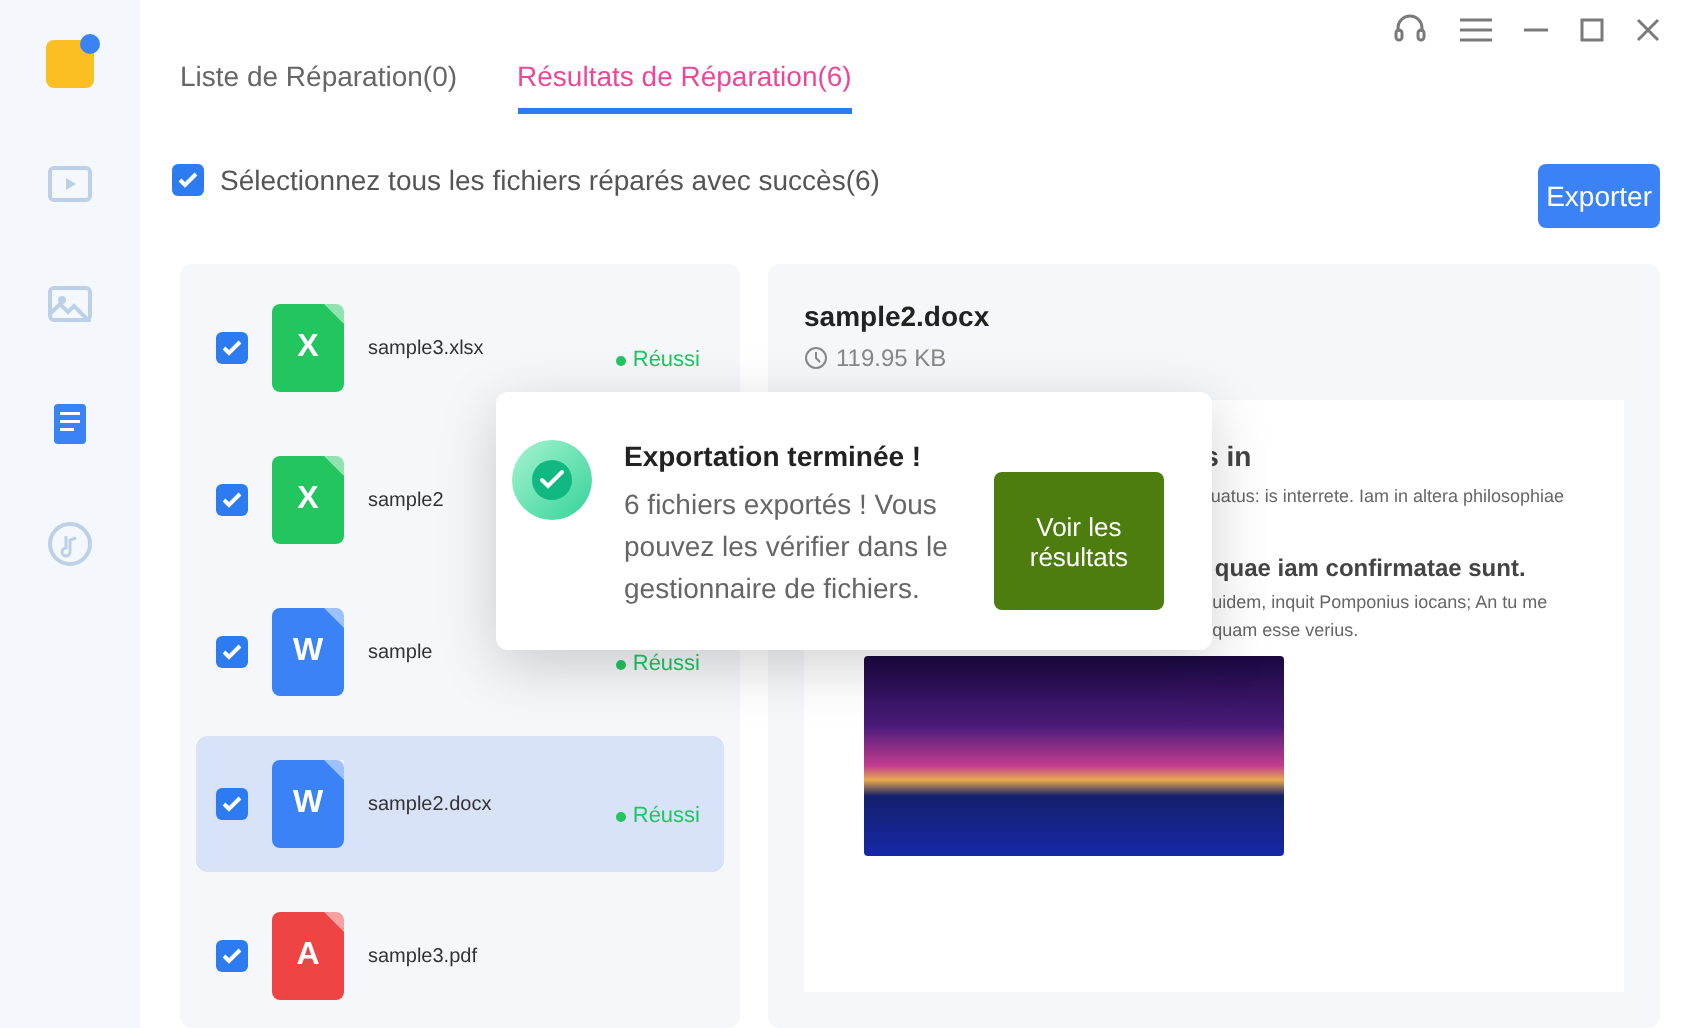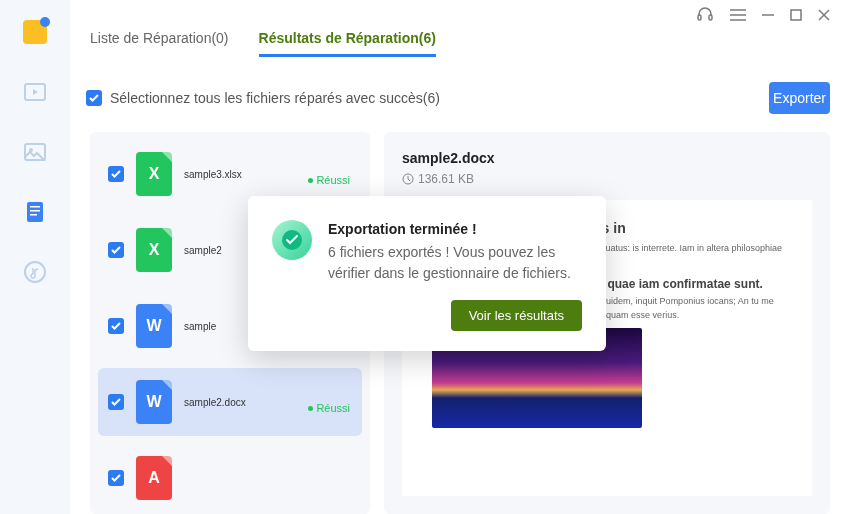--- a/index.html
+++ b/index.html
@@ -11,23 +11,23 @@
 .logo::after { content: ""; position: absolute; right: -3px; top: -3px; width: 10px; height: 10px; background: #3b82f6; border-radius: 50%; }
 .side-icon { width: 24px; height: 24px; display: flex; align-items: center; justify-content: center; color: #bcd0e8; cursor: pointer; }
 .side-icon.active { color: #3b82f6; }
 
 .main { flex: 1; display: flex; flex-direction: column; }
 .titlebar { height: 30px; display: flex; justify-content: flex-end; align-items: center; gap: 16px; padding: 0 20px; color: #7a7a7a; }
 .win-btn { cursor: pointer; display: flex; align-items: center; }
 
 .tabs { display: flex; gap: 30px; padding: 0 20px 6px 20px; border-bottom: 1px solid transparent; }
 .tab { color: #666; font-size: 14px; padding-bottom: 8px; cursor: pointer; }
-.tab.active { color: #4d7c0f; font-weight: 700; border-bottom: 3px solid #2d7bf0; }
-
-.toolbar { display: flex; align-items: center; justify-content: space-between; padding: 18px 20px 18px 16px; }
+.tab.active { color: #ec4899; font-weight: 400; border-bottom: 3px solid #2d7bf0; }
+
+.toolbar { display: flex; align-items: flex-start; justify-content: space-between; padding: 18px 20px 18px 16px; }
 .select-all { display: flex; align-items: center; gap: 8px; color: #555; font-size: 14px; }
 .checkbox { width: 16px; height: 16px; background: #2d7bf0; border-radius: 3px; display: flex; align-items: center; justify-content: center; cursor: pointer; }
 .checkbox svg { stroke: #fff; }
 .export-btn { background: #3b82f6; color: #fff; border: none; padding: 8px 4px; border-radius: 4px; font-size: 14px; cursor: pointer; }
 
 .content { display: flex; gap: 14px; padding: 0 20px; flex: 1; overflow: hidden; }
 .file-list { width: 280px; background: #f5f7fa; border-radius: 6px; padding: 8px; overflow-y: auto; display: flex; flex-direction: column; gap: 8px; }
 .file-item { display: flex; align-items: center; gap: 12px; padding: 12px 10px; border-radius: 6px; position: relative; }
 .file-item.selected { background: #d8e2f8; }
 .file-icon { width: 36px; height: 44px; border-radius: 4px; position: relative; display: flex; align-items: center; justify-content: center; color: #fff; font-size: 16px; font-weight: bold; }
@@ -41,21 +41,21 @@
 
 .preview { flex: 1; background: #f5f7fa; border-radius: 6px; padding: 18px; display: flex; flex-direction: column; }
 .preview-title { font-size: 14px; font-weight: 600; color: #222; margin-bottom: 6px; }
 .preview-size { font-size: 12px; color: #888; display: flex; align-items: center; gap: 4px; margin-bottom: 14px; }
 .doc-preview { flex: 1; background: #fff; padding: 14px 30px; overflow: hidden; font-family: Georgia, serif; font-size: 11px; color: #444; }
 .doc-preview h2 { font-size: 14px; margin: 6px 0; }
 .doc-preview h3 { font-size: 12px; margin: 8px 0 4px 0; }
 .doc-preview p { font-size: 9px; line-height: 1.5; color: #666; }
 .doc-img { width: 210px; height: 100px; margin-top: 6px; background: linear-gradient(180deg,#1a0840 0%,#4a1b7a 35%,#c43d8f 55%,#e8a94e 62%,#14206b 70%,#1628a8 100%); border-radius: 2px; }
 
-.modal { position: absolute; left: 248px; top: 196px; width: 358px; background: #fff; border-radius: 6px; box-shadow: 0 8px 30px rgba(0,0,0,0.18); padding: 24px 24px 20px 24px; display: flex; flex-direction: column; }
+.modal { position: absolute; left: 248px; top: 196px; width: 358px; background: #fff; border-radius: 6px; box-shadow: 0 8px 30px rgba(0,0,0,0.18); padding: 24px 24px 20px 8px; display: flex; flex-direction: row; }
 .modal-body { display: flex; gap: 16px; }
 .modal-icon { width: 40px; height: 40px; border-radius: 50%; background: linear-gradient(135deg,#a7f3d0,#34d399); display: flex; align-items: center; justify-content: center; flex-shrink: 0; }
 .modal-text strong { font-size: 14px; color: #222; }
 .modal-text p { font-size: 14px; color: #666; margin-top: 4px; line-height: 1.5; }
 .modal-footer { display: flex; justify-content: flex-end; margin-top: 16px; }
 .modal-btn { background: #4d7c0f; color: #fff; border: none; padding: 8px 18px; border-radius: 4px; font-size: 13px; cursor: pointer; }
 </style>
 </head>
 <body>
 
@@ -183,31 +183,32 @@
             <span class="file-name">sample2.docx</span>
             <span class="badge">Réussi</span>
           </div>
           <div class="file-item">
             <span class="checkbox">
               <svg width="10" height="8" viewBox="0 0 10 8" fill="none" stroke="#fff" stroke-width="2">
                 <path d="M1 4l2.5 2.5L9 1"></path>
               </svg>
             </span>
             <span class="file-icon fi-pdf">A</span>
+            <span class="file-name">sample3.pdf</span>
           </div>
         </div>
 
       <div class="preview">
         <div class="preview-title">sample2.docx</div>
         <div class="preview-size">
           <svg width="12" height="12" viewBox="0 0 12 12" fill="none" stroke="#888" stroke-width="1">
               <circle cx="6" cy="6" r="5"></circle>
               <path d="M6 3v3l2 2"></path>
             </svg>
-          <span>136.61 KB</span>
+          <span>119.95 KB</span>
         </div>
         <div class="doc-preview">
           <h2>ium consumptum videmus in</h2>
           <p>tis elicit. Quid enim honeste dicit? Tum Torquatus: is interrete. Iam in altera philosophiae parte. Sed haec ducamus. Nihil sane.</p>
           <h3>Expressa vero in iis aetatibus, quae iam confirmatae sunt.</h3>
           <p>Sit sane ista voluptas. Non quam nostram quidem, inquit Pomponius iocans; An tu me de L. Sed haec omittamus; Cave putes quicquam esse verius.</p>
           <div class="doc-img"></div>
         </div>
       </div>
     </div>

